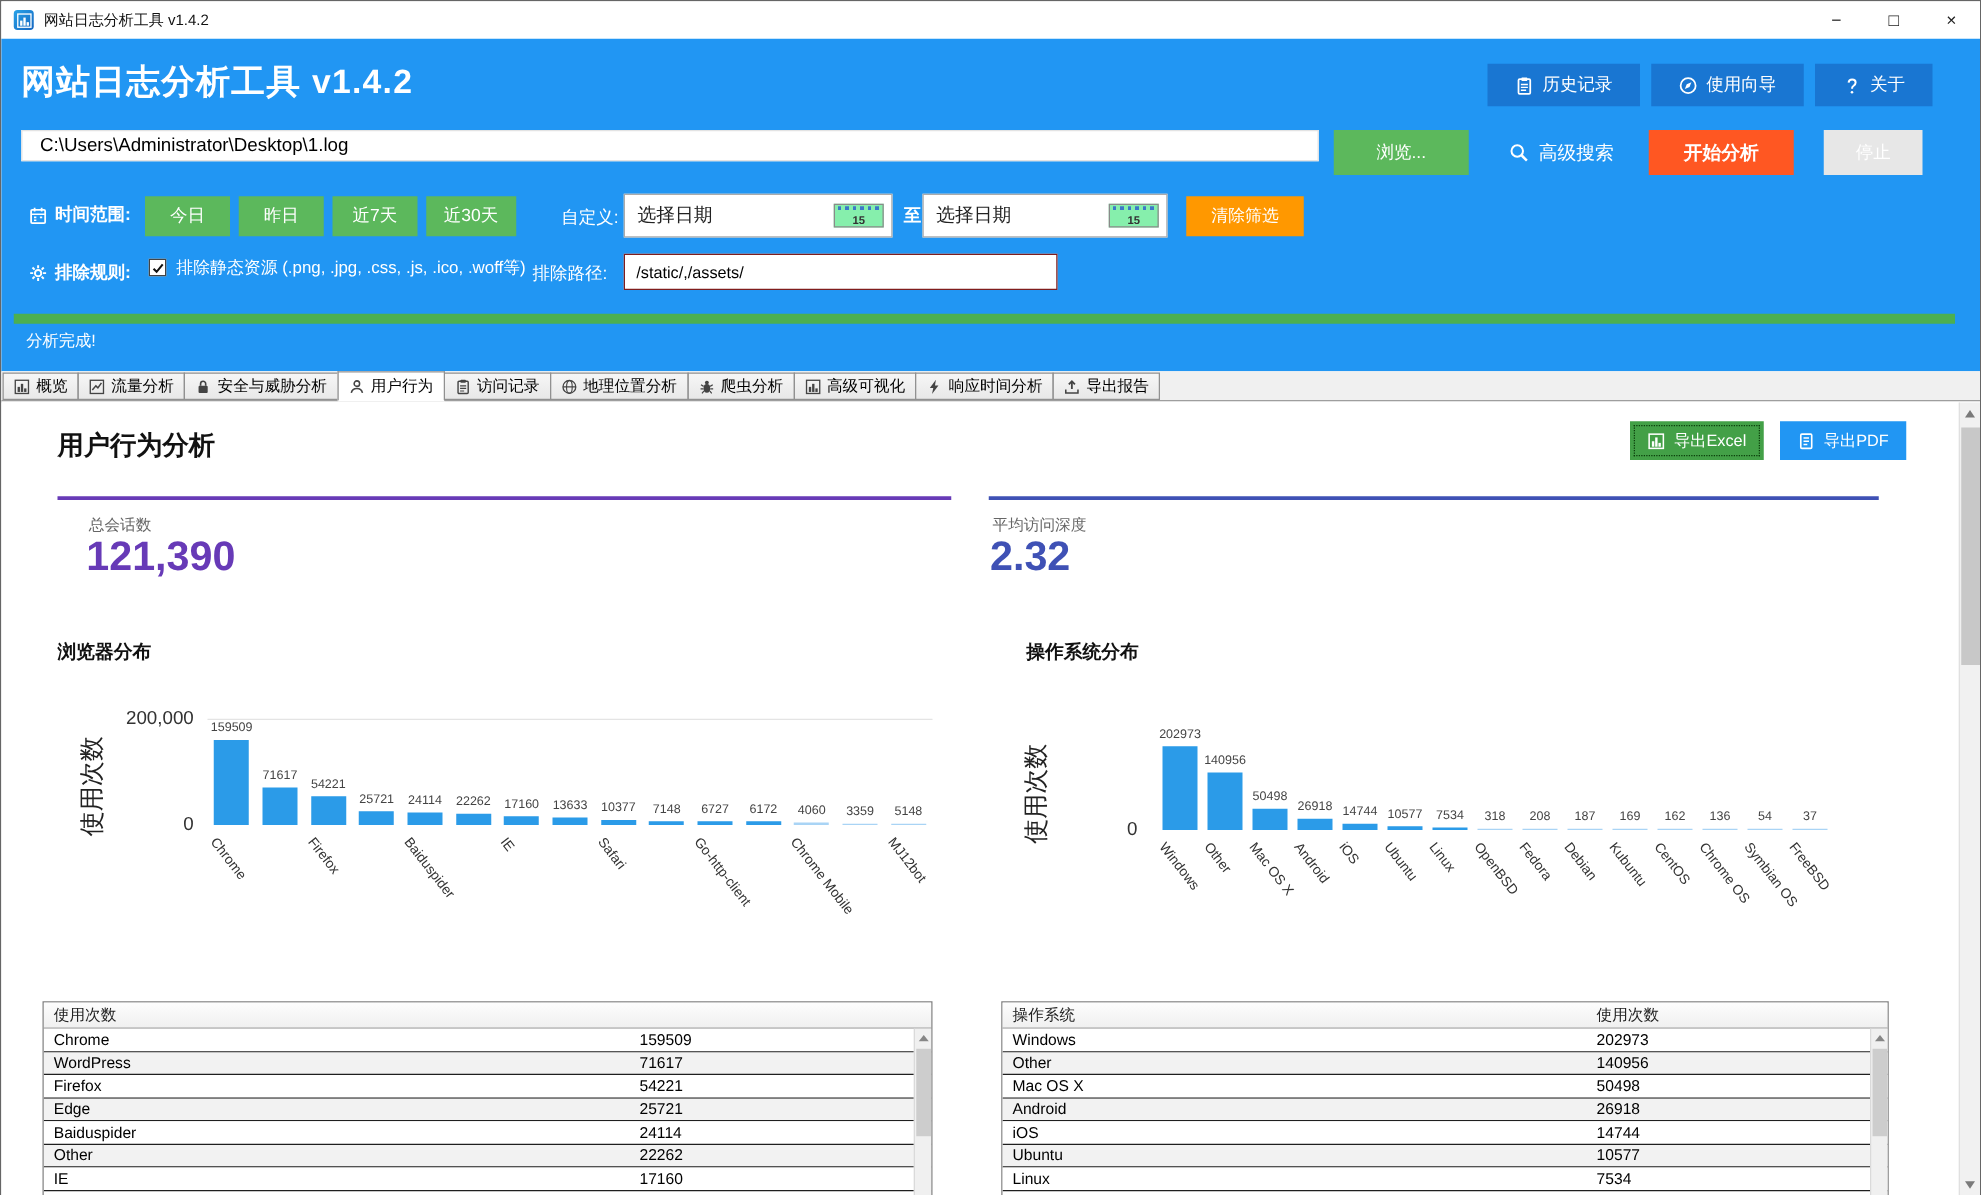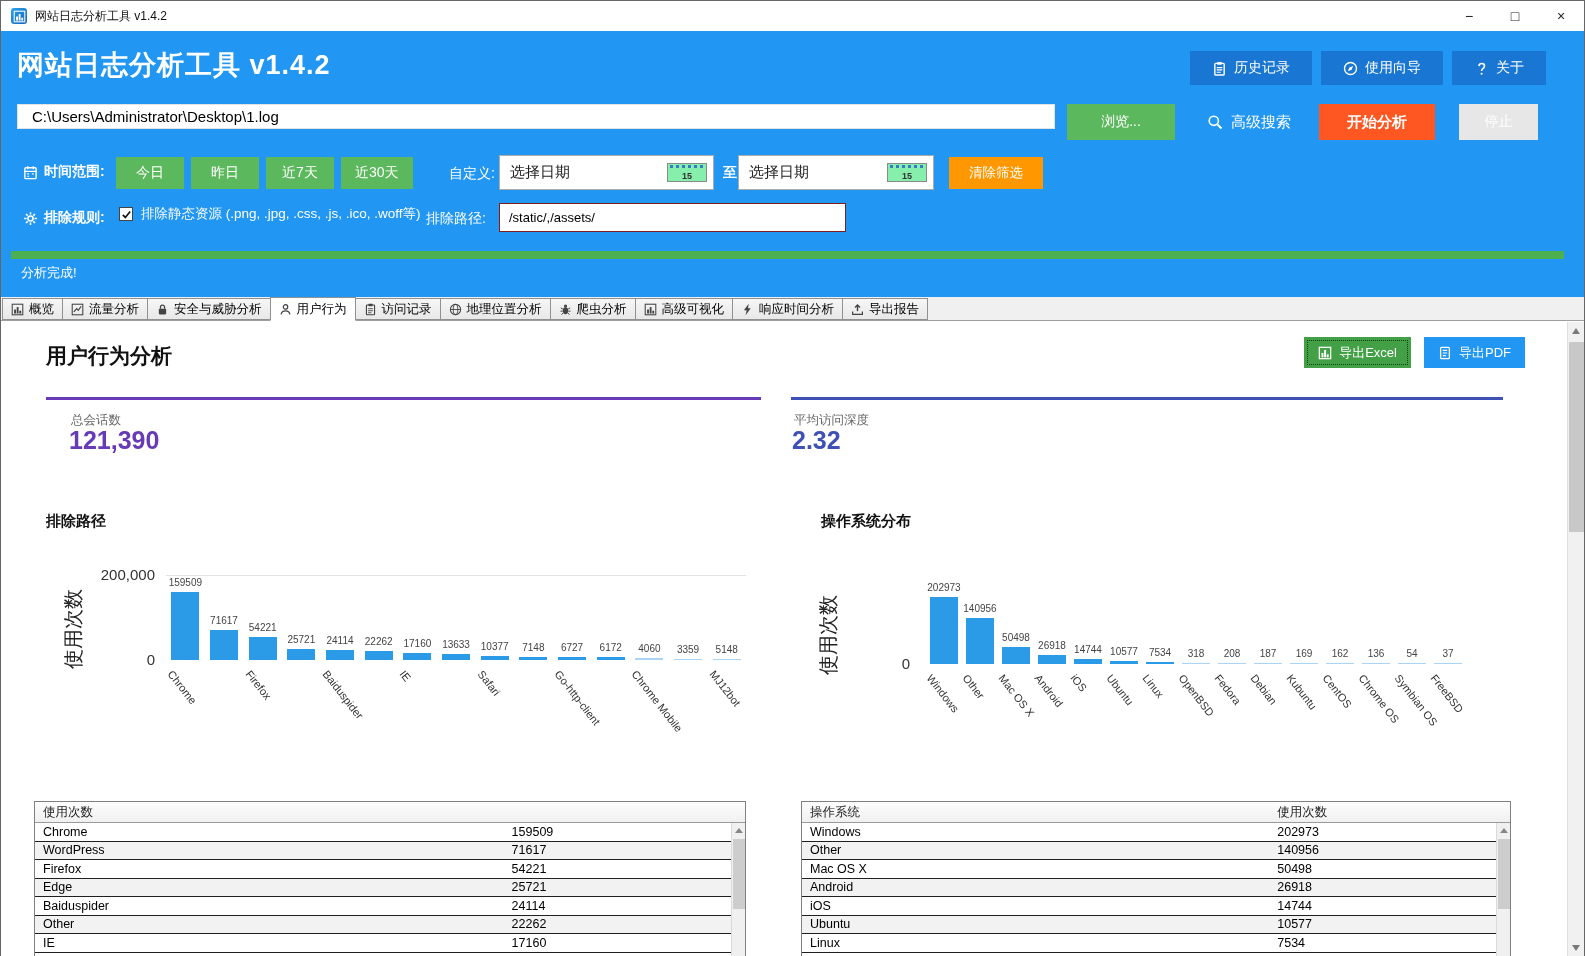--- a/index.html
+++ b/index.html
@@ -70,21 +70,21 @@
   .export-group { position:absolute; right:42px; top:15px; display:flex; gap:13px; }
   .exp-btn { height:31px; padding:0 14px; color:#fff; font-size:13px; gap:7px; }
   .exp-excel { background:#43A047; outline:1px dotted #0A3D0A; outline-offset:-4px; }
   .exp-pdf { background:#2196F3; }
 
   .divider { position:absolute; top:75px; height:3px; }
   .div-left { left:45px; width:715px; background:#673AB7; }
   .div-right { left:790px; width:712px; background:#3F51B5; }
 
   .stat-label { position:absolute; font-size:12.5px; color:#666; }
-  .stat-value { position:absolute; font-size:25px; font-weight:bold;text-align:center; }
+  .stat-value { position:absolute; font-size:33px; font-weight:bold;text-align:center; }
 
   
   .chart { position:absolute; top:185px; height:300px; }
   .chart-left { left:45px; width:715px; }
   .chart-right { left:800px; width:710px; }
   .chart-title { position:absolute; left:0; top:5px; font-size:15px; font-weight:bold; color:#111; }
   .chart-right .chart-title { left:20px; }
   .ylabel { position:absolute; left:14px; top:162px; transform:rotate(-90deg); transform-origin:left top;
     font-size:20px; color:#222; white-space:nowrap; }
   .chart-right .ylabel { top:168px; }
@@ -374,21 +374,21 @@
 
   <div class="divider div-left"></div>
   <div class="divider div-right"></div>
 
   <span class="stat-label" style="left:70px; top:90px;">总会话数</span>
   <span class="stat-value" style="left:68px; top:104px; color:#673AB7;">121,390</span>
   <span class="stat-label" style="left:793px; top:90px;">平均访问深度</span>
   <span class="stat-value" style="left:791px; top:104px; color:#3F51B5;">2.32</span>
 
   <div class="chart chart-left">
-    <div class="chart-title">排除路径</div>
+    <div class="chart-title">浏览器分布</div>
     <span class="ylabel">使用次数</span>
     <div class="ticks">
         <span class="ytick" style="top: 59px;">200,000</span>
         <span class="ytick" style="top: 144px;">0</span>
       </div>
     <div class="gridline" style="left:120px; top:68px; width:580px;"></div>
     <div class="plot">
         <div class="slot">
           <span class="val" style="bottom:71.8px">159509</span>
           <div class="bar" style="height:67.8px;background:#2B9BE8"></div>

